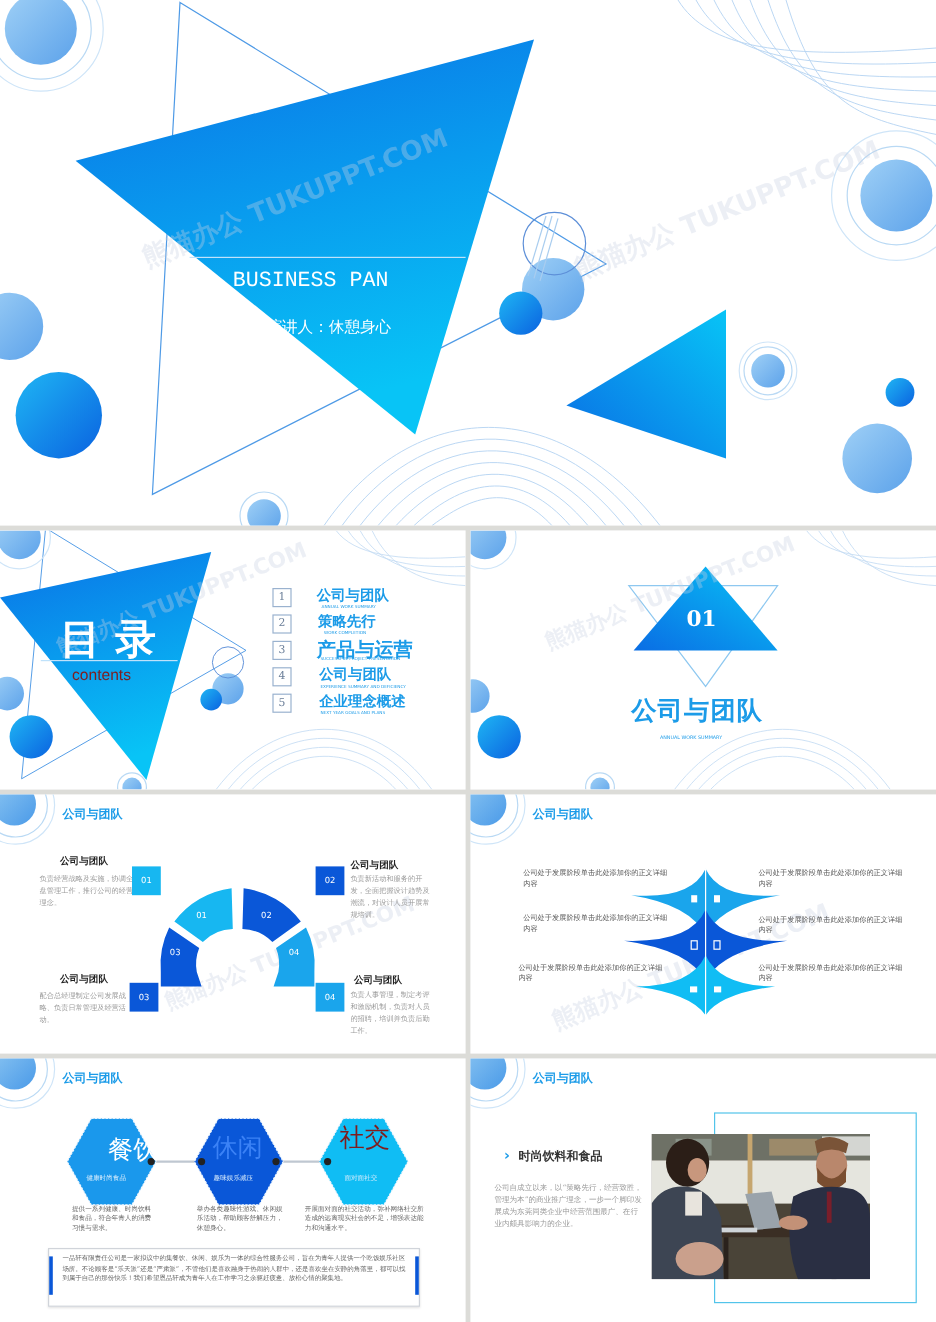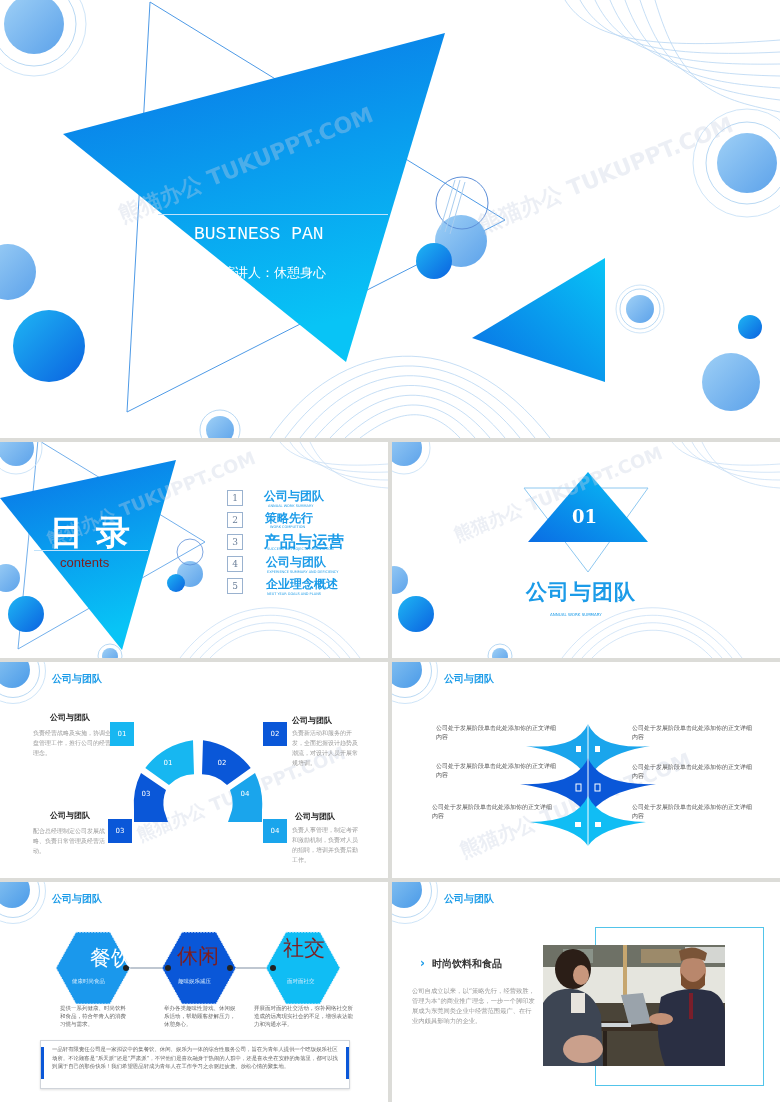--- a/index.html
+++ b/index.html
@@ -305,21 +305,21 @@
     <circle cx="230" cy="38" r="3" fill="#222"></circle>
     <circle cx="273" cy="38" r="3" fill="#222"></circle>
   </svg>
 
   <div>
     <div class="serif" style="position:absolute;left:70px;top:62px;font-size:21px;color:#fff;margin-left:20px;">餐饮</div>
     <div class="serif" style="position:absolute;left:72px;top:96px;font-size:5.5px;color:#dbeefd;">健康时尚食品</div>
     <div style="position:absolute;left:60px;top:122px;width:70px;font-size:5.5px;line-height:8px;color:#666;">提供一系列健康、时尚饮料和食品，符合年青人的消费习惯与需求。</div>
   </div>
   <div>
-    <div class="serif" style="position:absolute;left:177px;top:60px;font-size:21px;color:#7f1d1d;">休闲</div>
+    <div class="serif" style="position:absolute;left:177px;top:60px;font-size:21px;color:#3b82f6;">休闲</div>
     <div class="serif" style="position:absolute;left:178px;top:96px;font-size:5.5px;color:#dbeefd;">趣味娱乐减压</div>
     <div style="position:absolute;left:164px;top:122px;width:72px;font-size:5.5px;line-height:8px;color:#666;">举办各类趣味性游戏、休闲娱乐活动，帮助顾客舒解压力，休憩身心。</div>
   </div>
   <div>
     <div class="serif" style="position:absolute;left:283px;top:52px;font-size:21px;color:#7f1d1d;">社交</div>
     <div class="serif" style="position:absolute;left:287px;top:96px;font-size:5.5px;color:#dbeefd;">面对面社交</div>
     <div style="position:absolute;left:254px;top:122px;width:100px;font-size:5.5px;line-height:8px;color:#666;">开展面对面的社交活动，弥补网络社交所造成的远离现实社会的不足，增强表达能力和沟通水平。</div>
   </div>
 
   <div style="position:absolute;left:40px;top:158px;width:308px;height:47px;border:1px solid #d0d4da;box-shadow:0 1px 2px rgba(0,0,0,0.12);background:#fff;">

